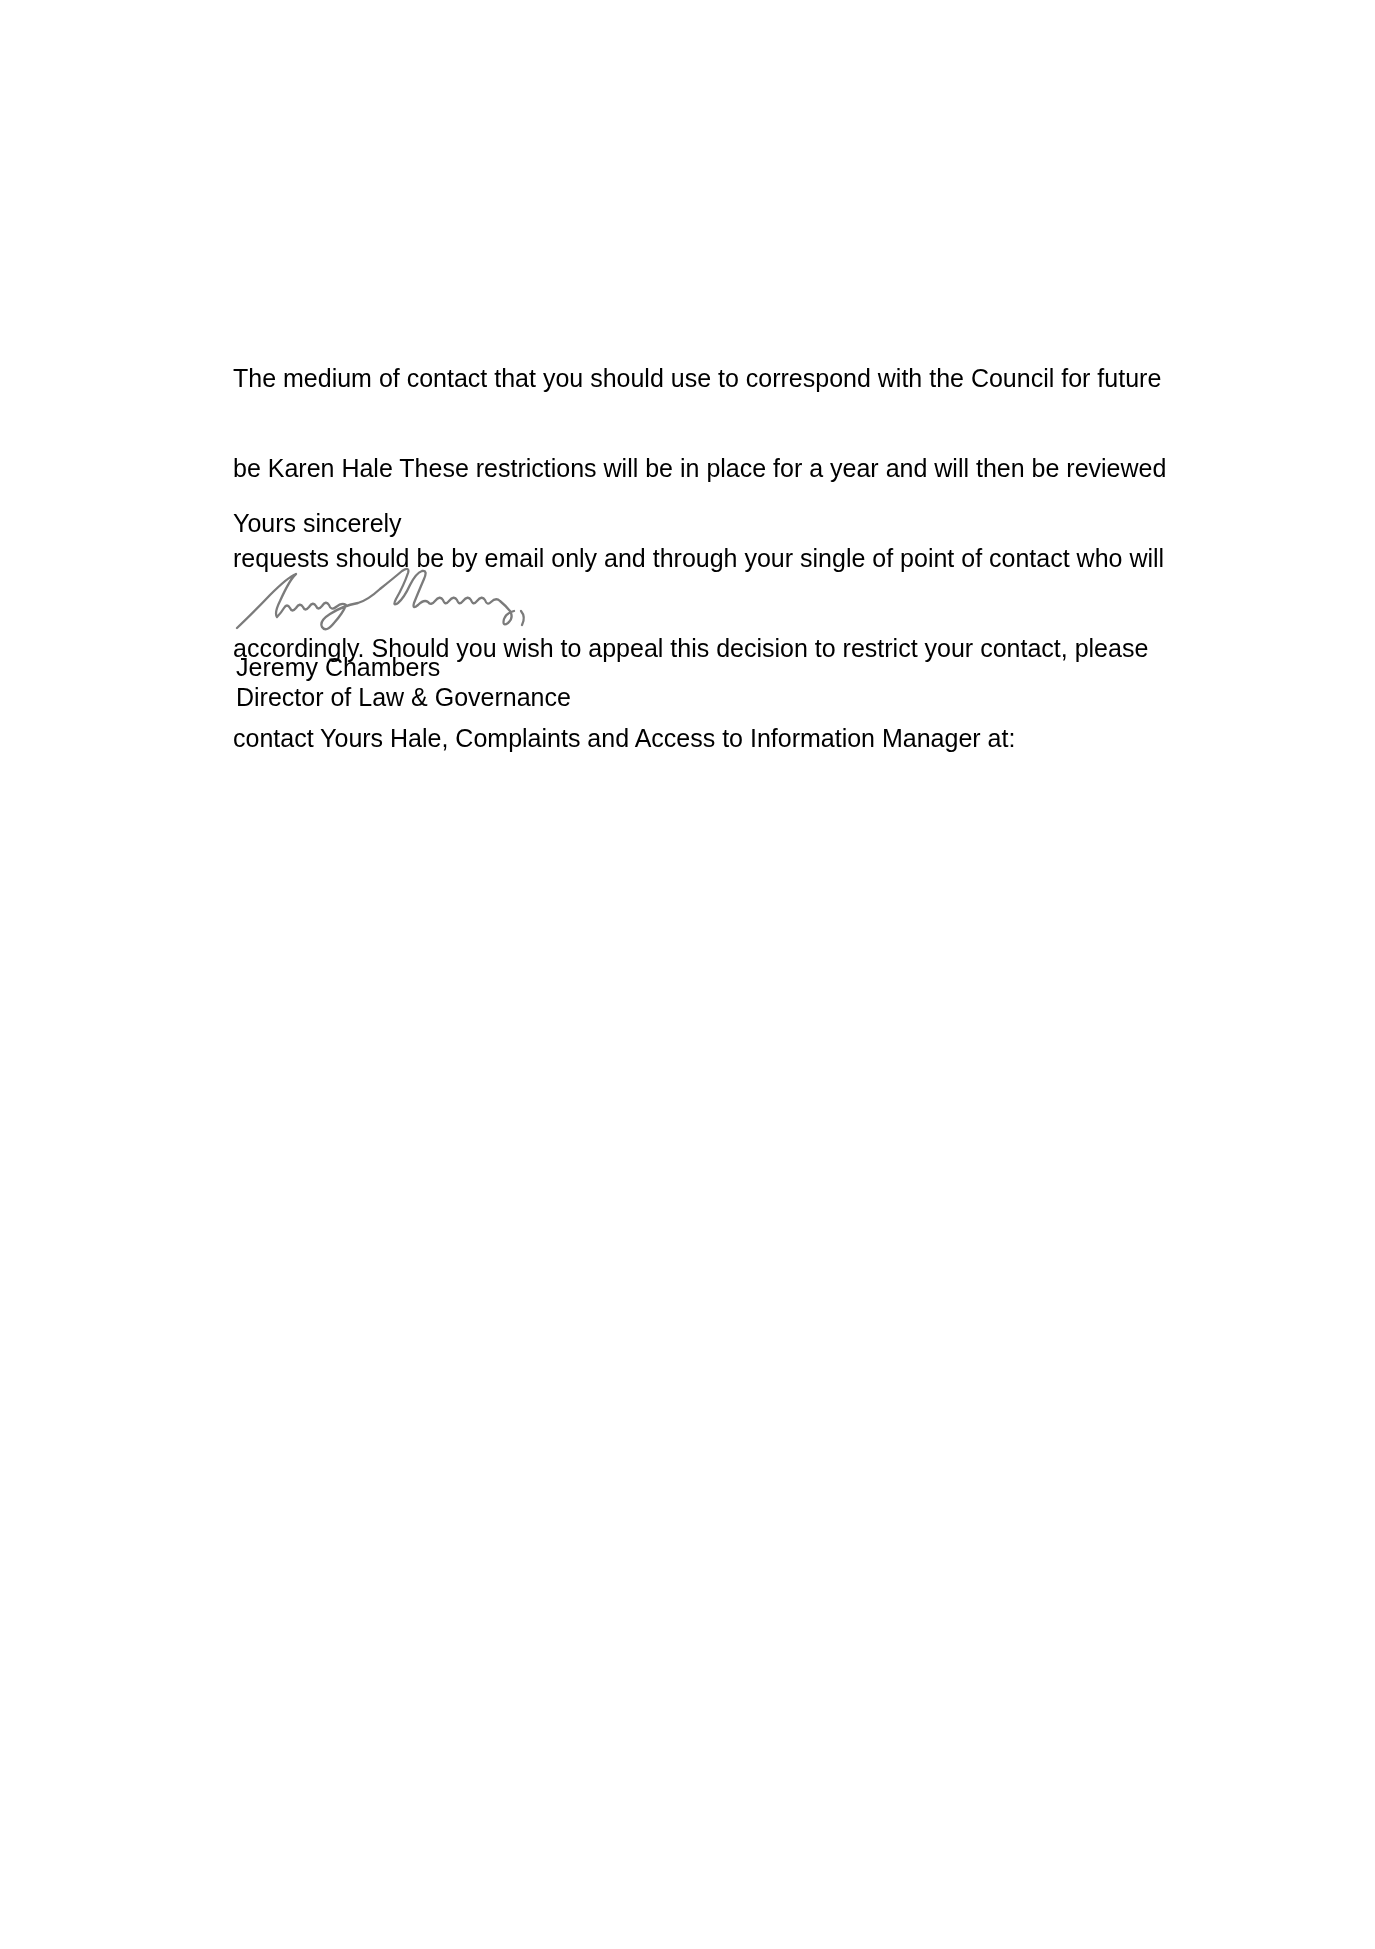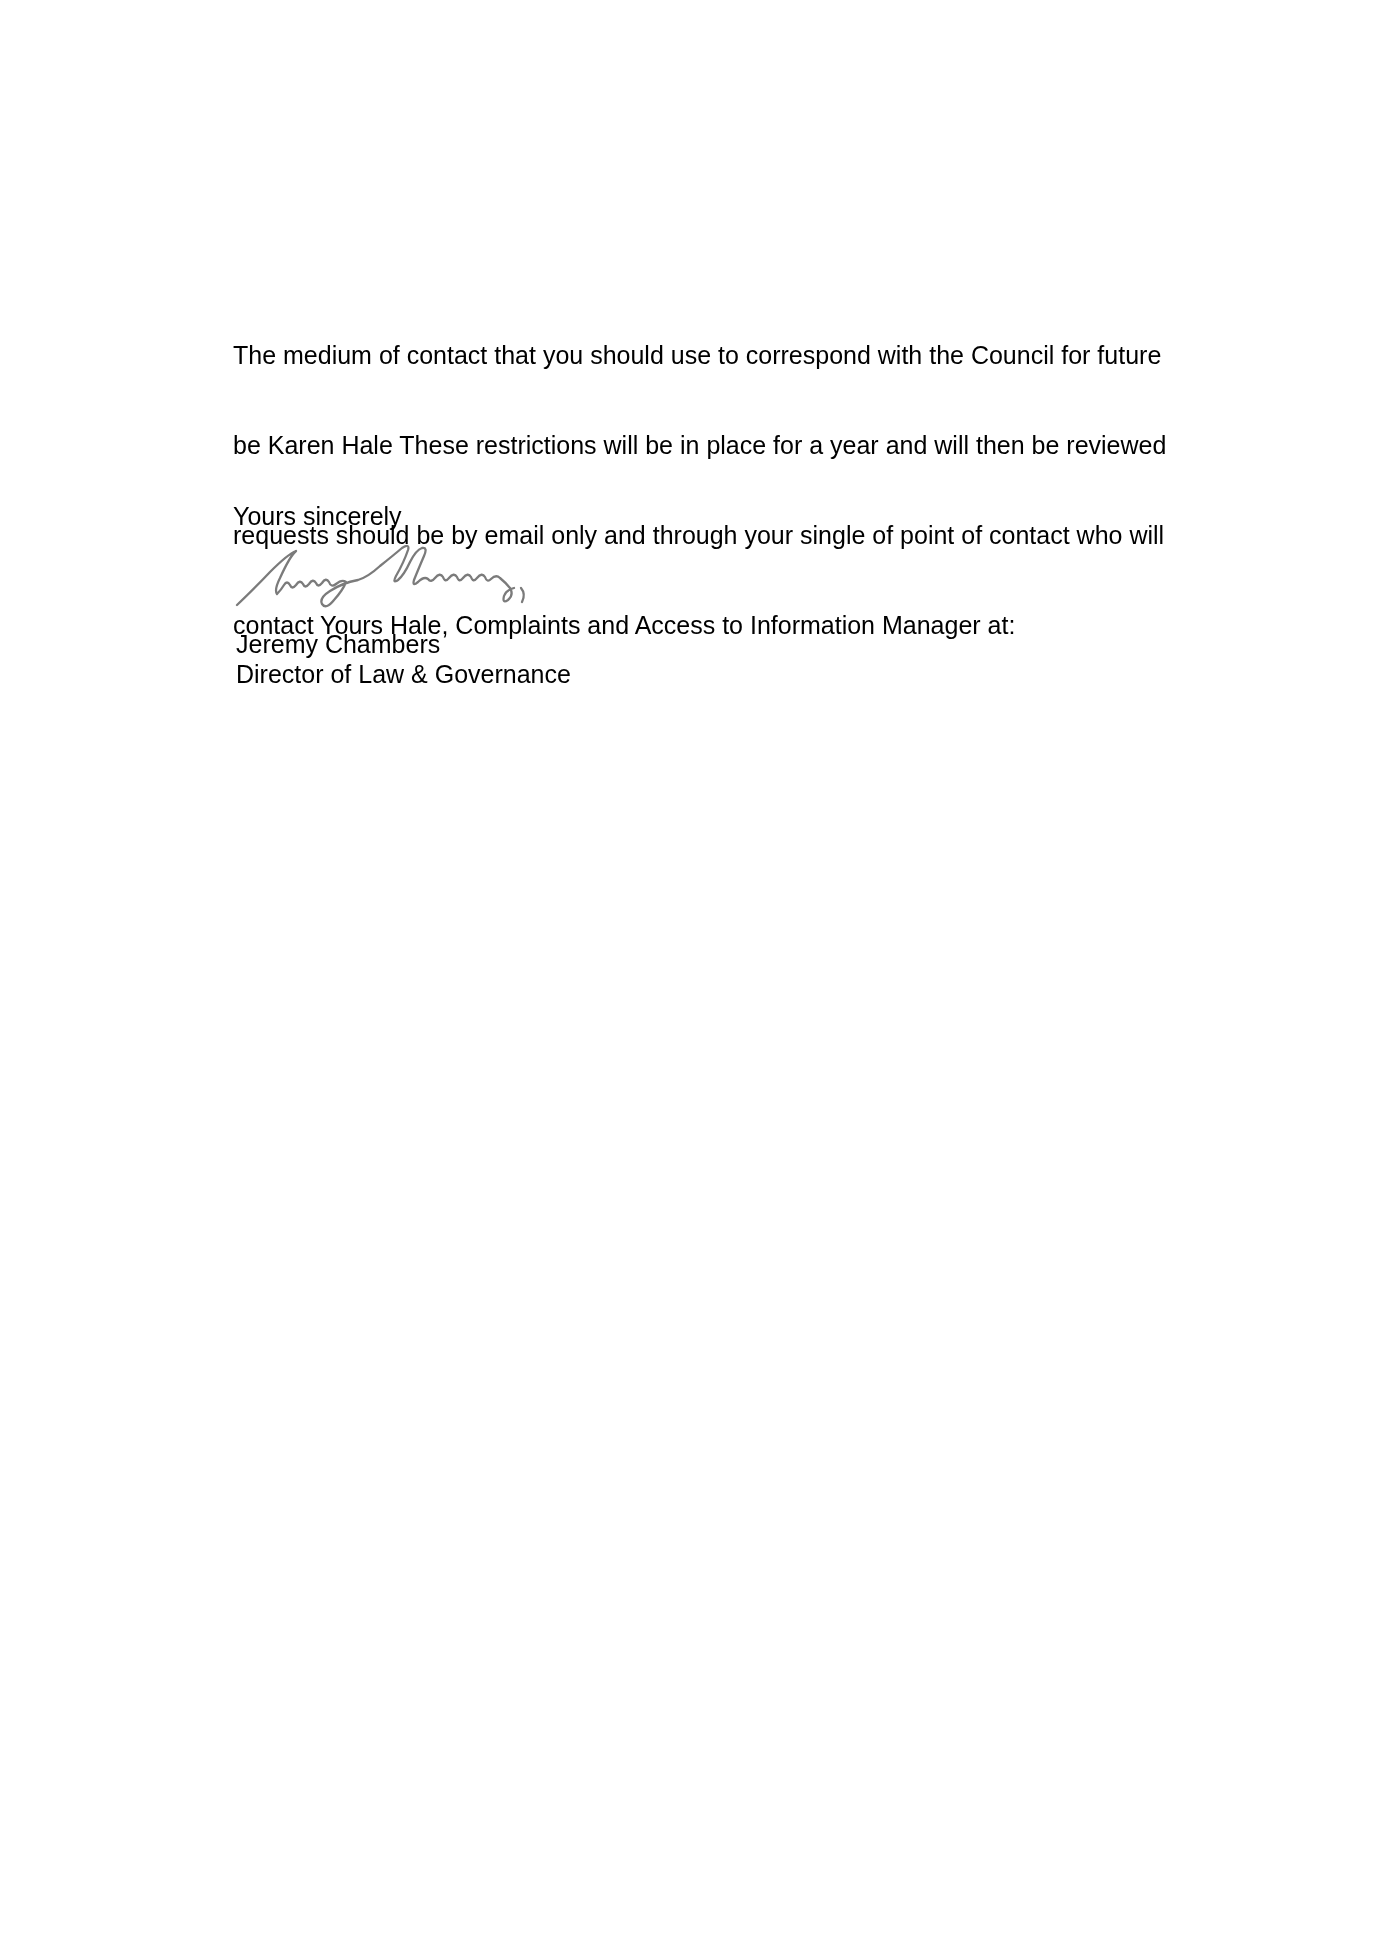--- a/index.html
+++ b/index.html
@@ -12,20 +12,21 @@
     height: 1949px;
     position: relative;
     overflow: hidden;
     font-family: "Liberation Sans", "DejaVu Sans", sans-serif;
     color: var(--text, #000000);
   }
   .page {
     position: absolute;
     inset: 0;
     background: var(--page-background, #ffffff);
+    margin-top: 23px;
   }
   .paragraph {
     position: absolute;
     left: 233px;
     top: 280px;
     width: 990px;
     font-size: 25px;
     line-height: 30px;
     white-space: pre;
   }
@@ -33,21 +34,21 @@
     height: 30px;
   }
   .email-link {
     color: var(--link, #0000ff);
     text-decoration: underline;
     cursor: pointer;
   }
   .valediction {
     position: absolute;
     left: 233px;
-    top: 501px;
+    top: 485px;
     font-size: 25px;
     line-height: 30px;
   }
   .signature {
     position: absolute;
     left: 230px;
     top: 538px;
     width: 310px;
     height: 78px;
   }
@@ -68,20 +69,21 @@
 </style>
 </head>
 <body>
 
 <div class="page">
 
   <div class="paragraph">
     <div class="line">The medium of contact that you should use to correspond with the Council for future</div>
     <div class="line">be Karen Hale These restrictions will be in place for a year and will then be reviewed</div>
     <div class="line">requests should be by email only and through your single of point of contact who will</div>
+    <div class="line">accordingly. Should you wish to appeal this decision to restrict your contact, please</div>
     <div class="line">contact Yours Hale, Complaints and Access to Information Manager at:</div>
   </div>
 
   <div class="valediction">Yours sincerely</div>
 
   <svg class="signature" viewBox="0 0 310 78" xmlns="http://www.w3.org/2000/svg" aria-hidden="true">
     <path d="M7,67
              Q20,55 40,34 Q58,16 66,13
              Q60,18 50,40 Q44,52 47,56
              Q51,52 54,47 Q57,42 60,47

